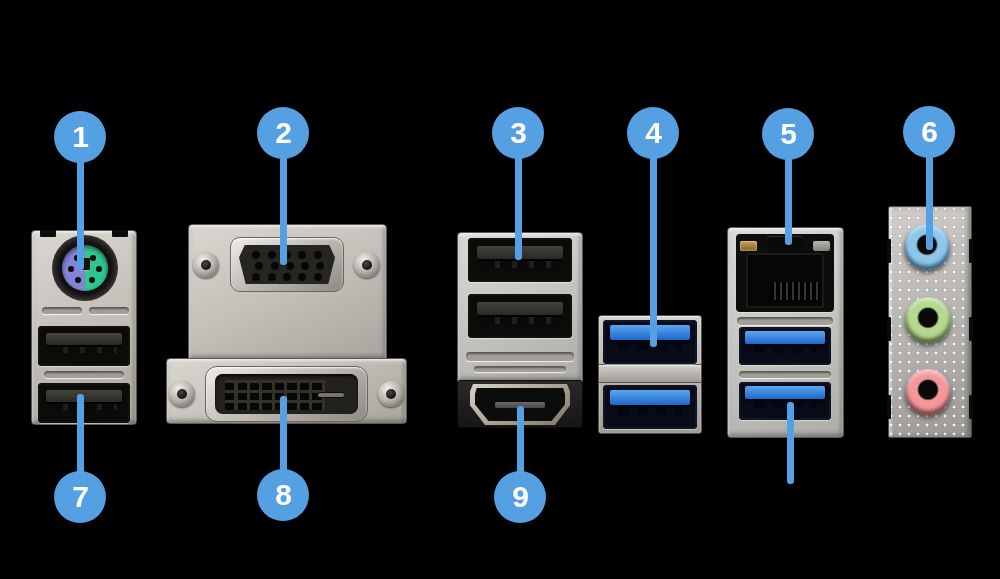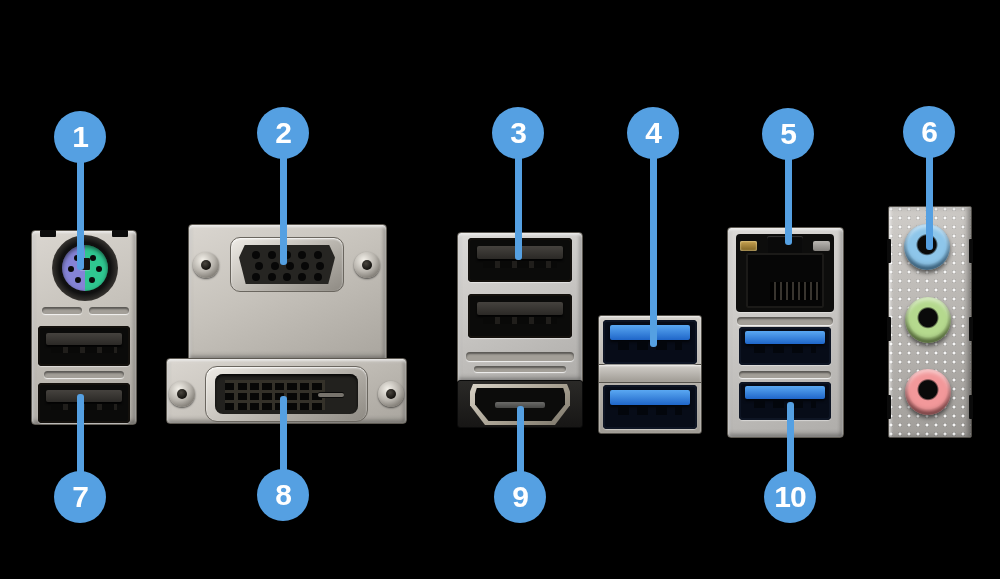--- a/index.html
+++ b/index.html
@@ -239,15 +239,14 @@
 
   <div class="badge" style="left:54px;top:111px;background:#55a0e2;">1</div>
   <div class="badge" style="left:257px;top:107px;background:#55a0e2;">2</div>
   <div class="badge" style="left:492px;top:107px;background:#55a0e2;">3</div>
   <div class="badge" style="left:627px;top:107px;background:#55a0e2;">4</div>
   <div class="badge" style="left:762px;top:108px;background:#55a0e2;">5</div>
   <div class="badge" style="left:903px;top:106px;background:#55a0e2;">6</div>
   <div class="badge" style="left:54px;top:471px;background:#55a0e2;">7</div>
   <div class="badge" style="left:257px;top:469px;background:#55a0e2;">8</div>
   <div class="badge" style="left:494px;top:471px;background:#55a0e2;">9</div>
-  <div class="badge" style="left:764px;top:471px;background:#55a0e2;">10</div>
 
 </div>
 
 </body></html>

